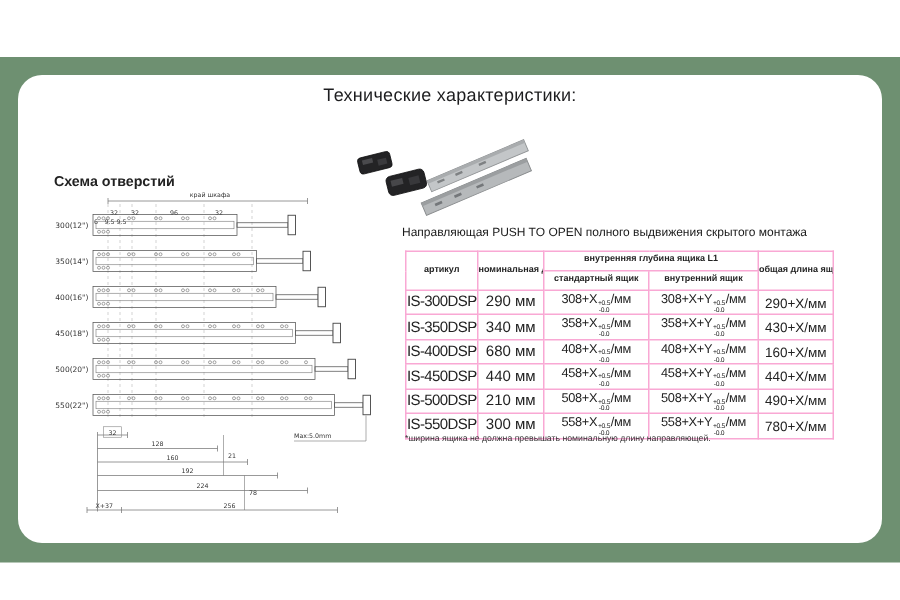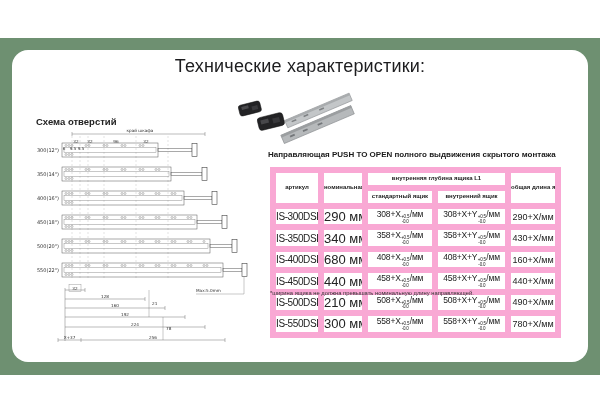--- a/index.html
+++ b/index.html
@@ -10,43 +10,43 @@
   .green-band{
     position:absolute;left:0;top:38px;width:600px;height:337px;
     background:#6e9071;
   }
   .card{
     position:absolute;left:12px;top:50px;width:576px;height:312px;
     background:#ffffff;border-radius:16px;
   }
   .page-title{
     position:absolute;left:0;top:56px;width:600px;text-align:center;
-    font-size:18px;font-weight:500;color:#1d1d1f;letter-spacing:0.2px;
+    font-size:12px;font-weight:500;color:#1d1d1f;letter-spacing:0.2px;
   }
   .product-photo{position:absolute;left:205px;top:86px;}
   .diagram-title{
     position:absolute;left:36px;top:116px;font-size:9.5px;font-weight:bold;color:#222;
   }
   .holes-svg{position:absolute;left:28px;top:112px;}
   .spec-heading{
     position:absolute;left:268px;top:150px;width:310px;
-    font-size:8px;font-weight:bold;color:#1a1a1a;white-space:nowrap;
+    font-size:8px;font-weight:normal;color:#1a1a1a;white-space:nowrap;
   }
   .spec-table{
     position:absolute;left:270px;top:167px;width:285px;
     border-collapse:collapse;table-layout:fixed;background:#fff;
   }
   .spec-table th,.spec-table td{
-    border:6px solid #f9a8d4;padding:0;text-align:center;vertical-align:middle;
+    border:1px solid #f9a8d4;padding:0;text-align:center;vertical-align:middle;
     white-space:nowrap;overflow:hidden;color:#222;
   }
   .spec-table thead th{font-size:6px;font-weight:bold;line-height:1.2;height:12px;}
   .spec-table tbody td{height:14.5px;}
   td.art{font-size:10px;letter-spacing:-0.4px;}
-  td.nom{font-size:13px;text-align:right;}
+  td.nom{font-size:10px;}
   td.val{font-size:8.5px;letter-spacing:-0.2px;}
   td.tot{font-size:9px;}
   .tol{
     display:inline-flex;flex-direction:column;vertical-align:-1px;
     font-size:4.5px;line-height:1.05;margin:0 0.5px;font-weight:normal;
   }
   .footnote{
     position:absolute;left:270px;top:290px;font-size:5.8px;color:#333;
   }
   svg text{font-family:"DejaVu Sans",sans-serif;}

